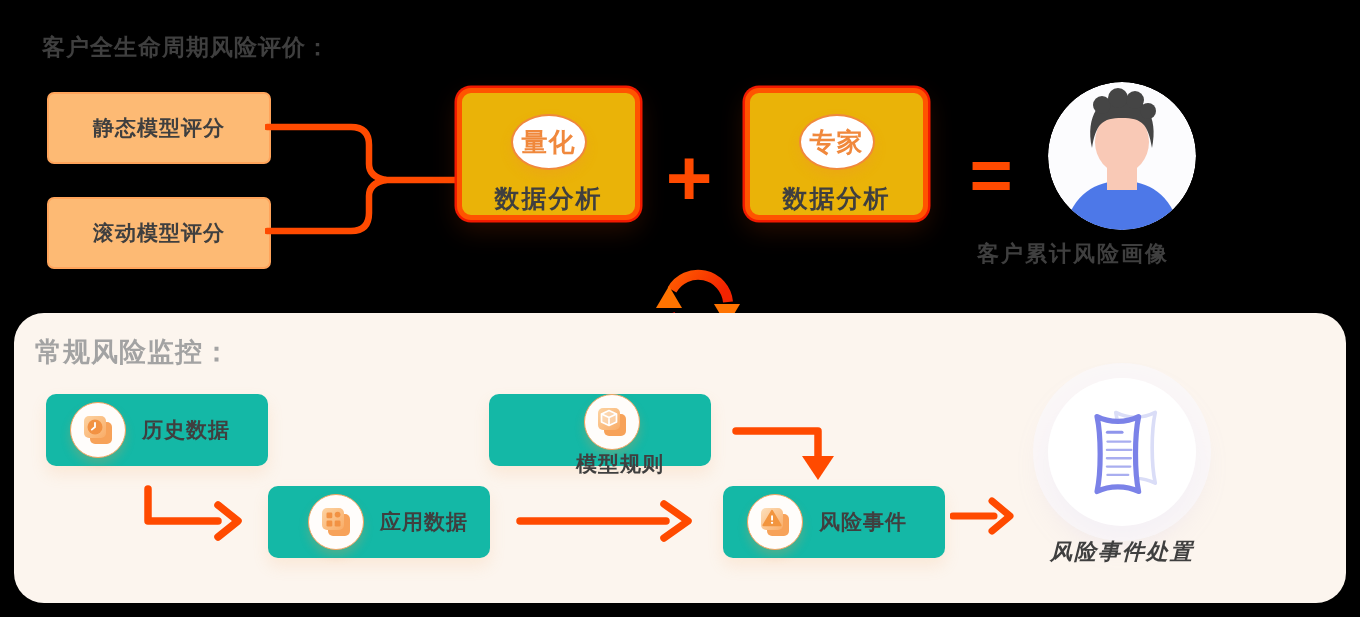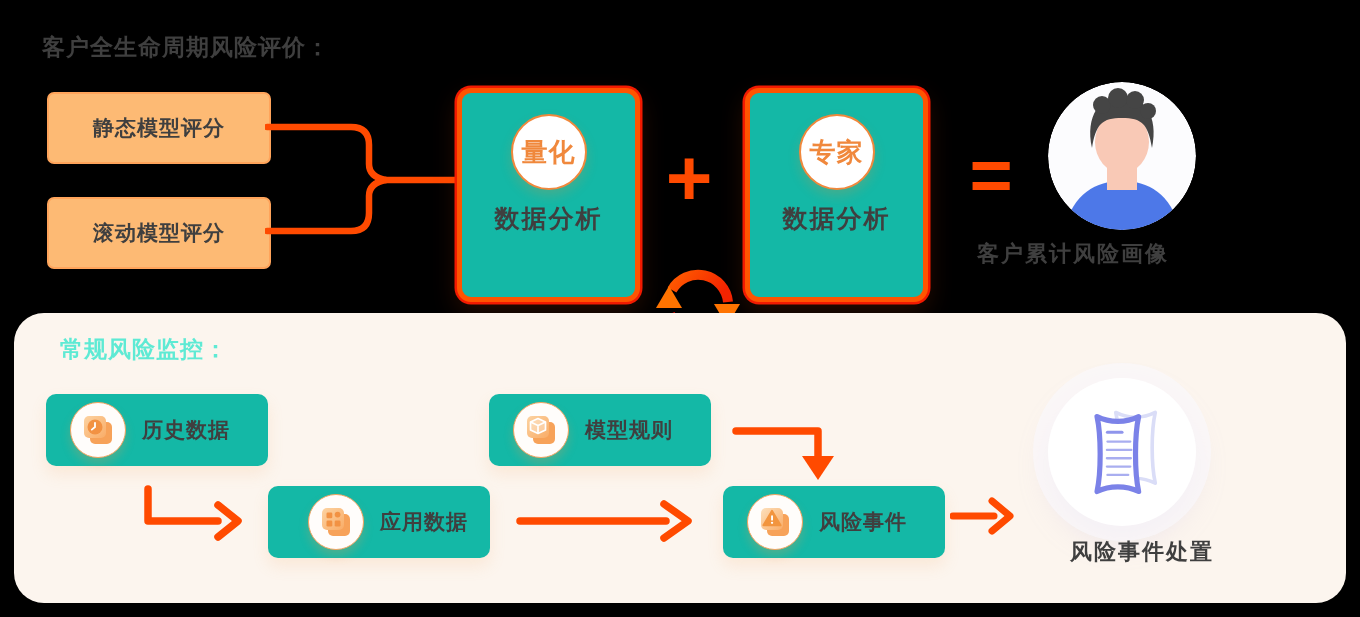--- a/index.html
+++ b/index.html
@@ -9,60 +9,60 @@
 
   
   .main-title{left:42px;top:32px;font-size:23px;font-weight:700;color:#3F3F3F;letter-spacing:1px;}
 
   .soft-box{width:220px;height:68px;background:#fdba74;border:2.5px solid #FFA45B;border-radius:7px;
             display:flex;align-items:center;justify-content:center;
             font-size:21px;font-weight:700;color:#3F3F3F;letter-spacing:1px;}
   .soft-box.b1{left:47px;top:92px;}
   .soft-box.b2{left:47px;top:197px;}
 
-  .big-box{width:183px;height:214px;background:#14b8a6;border:5px solid #FF5400;border-radius:14px;
+  .big-box{width:183px;height:132px;background:#eab308;border:5px solid #FF5400;border-radius:14px;
            box-shadow:0 0 0 2.5px #F21A00, 0 10px 26px rgba(255,80,0,.16);
            display:flex;flex-direction:column;align-items:center;box-sizing:border-box;}
   .big-box.q{left:457px;top:88px;}
   .big-box.e{left:745px;top:88px;}
   .badge-circle{margin-top:21px;width:76px;height:76px;border-radius:50%;border:2.5px solid #F0883C;
                 background:#fff;display:flex;align-items:center;justify-content:center;
                 font-size:26px;font-weight:700;color:#F0883C;letter-spacing:1px;
                 box-shadow:0 6px 12px rgba(240,136,60,.22);box-sizing:border-box;}
   .big-label{margin-top:12px;font-size:25px;font-weight:700;color:#3F3F3F;letter-spacing:2px;}
 
   .op{color:#FF4A00;font-weight:700;text-align:center;}
   .op.plus{left:658px;top:139px;width:62px;height:80px;font-size:80px;line-height:78px;}
   .op.equals{left:958px;top:134px;width:66px;height:86px;font-size:74px;line-height:84px;}
 
   .avatar-wrap{left:1048px;top:82px;width:148px;height:148px;border-radius:50%;overflow:hidden;}
   .caption{font-size:22px;font-weight:700;color:#3F3F3F;letter-spacing:2px;text-align:center;width:300px;}
   .caption.avatar-cap{left:923px;top:239px;}
 
   
   .panel{left:14px;top:313px;width:1332px;height:290px;background:#FCF5EE;border-radius:30px;}
-  .panel-title{left:60px;top:334px;font-size:23px;font-weight:700;color:#5eead4;letter-spacing:1px;}
+  .panel-title{left:35px;top:334px;font-size:27px;font-weight:700;color:#a3a3a3;letter-spacing:1px;}
 
   .card{width:222px;height:72px;background:#14b8a6;border-radius:10px;
         box-shadow:0 8px 16px rgba(244,166,98,.16);
         display:flex;align-items:center;padding-left:24px;box-sizing:border-box;}
   .card .lbl{margin-left:16px;font-size:21px;font-weight:700;color:#3F3F3F;letter-spacing:1px;}
   .card.history{left:46px;top:394px;}
-  .card.rules{left:489px;top:394px;}
+  .card.rules{left:489px;top:394px;flex-direction:column;}
   .card.appdata{left:268px;top:486px;padding-left:40px;}
   .card.riskevent{left:723px;top:486px;}
 
   .icon-circle{width:56px;height:56px;border-radius:50%;border:1.2px solid #F1A35F;background:#FFFDFB;
                display:flex;align-items:center;justify-content:center;
                box-shadow:0 6px 10px rgba(242,150,80,.25);box-sizing:border-box;flex:none;}
 
   .result-circle{left:1048px;top:378px;width:148px;height:148px;border-radius:50%;background:#fff;
                  box-shadow:0 0 0 15px rgba(250,248,254,.6), 0 14px 30px rgba(190,182,228,.25);
                  display:flex;align-items:center;justify-content:center;}
-  .caption.result-cap{left:992px;top:537px;}
+  .caption.result-cap{left:972px;top:537px;font-style:italic;}
 
   svg{display:block;}
 </style>
 </head>
 <body>
 
 <div class="stage">
 
   <div class="abs main-title">客户全生命周期风险评价：</div>
 

